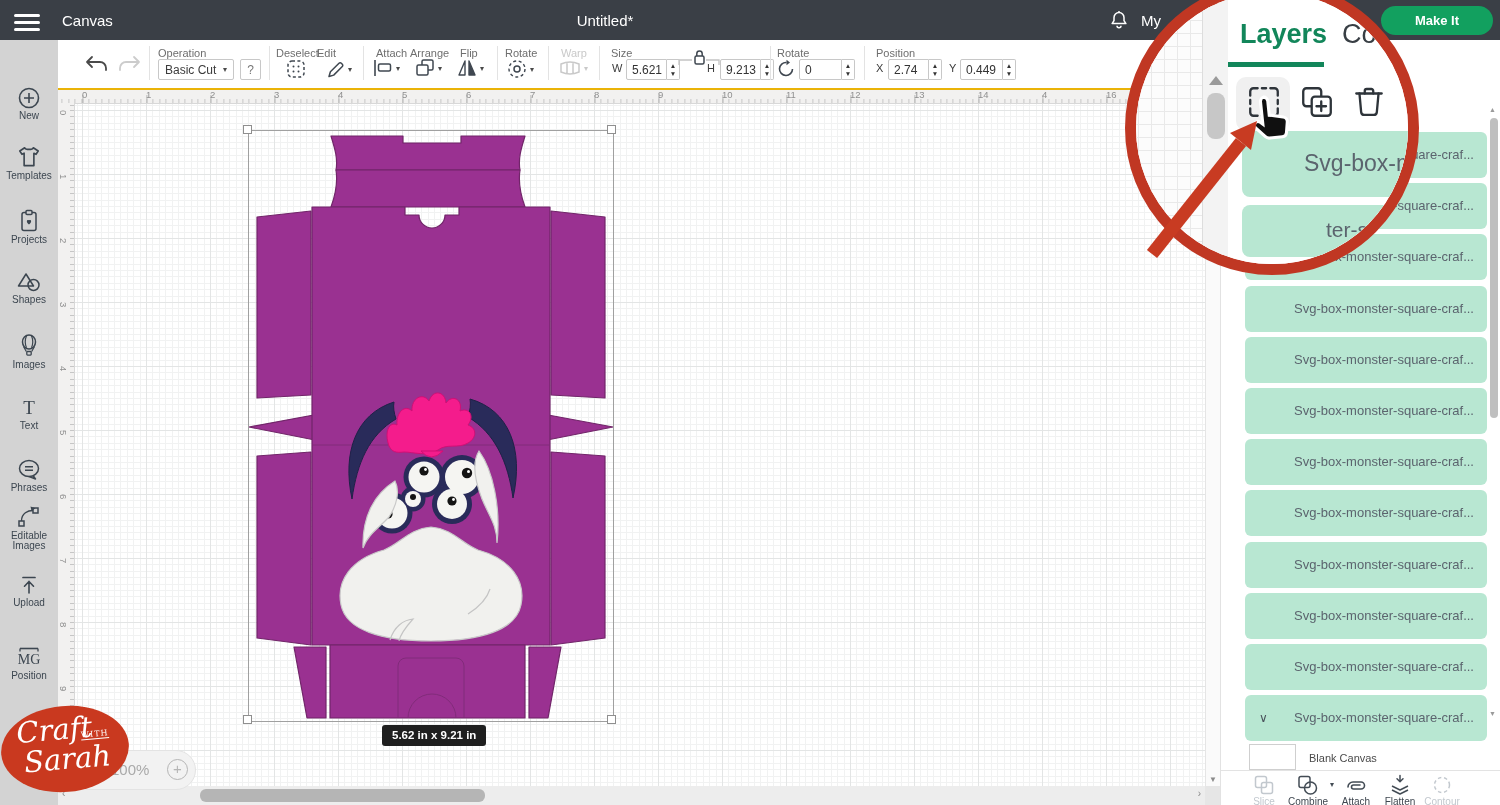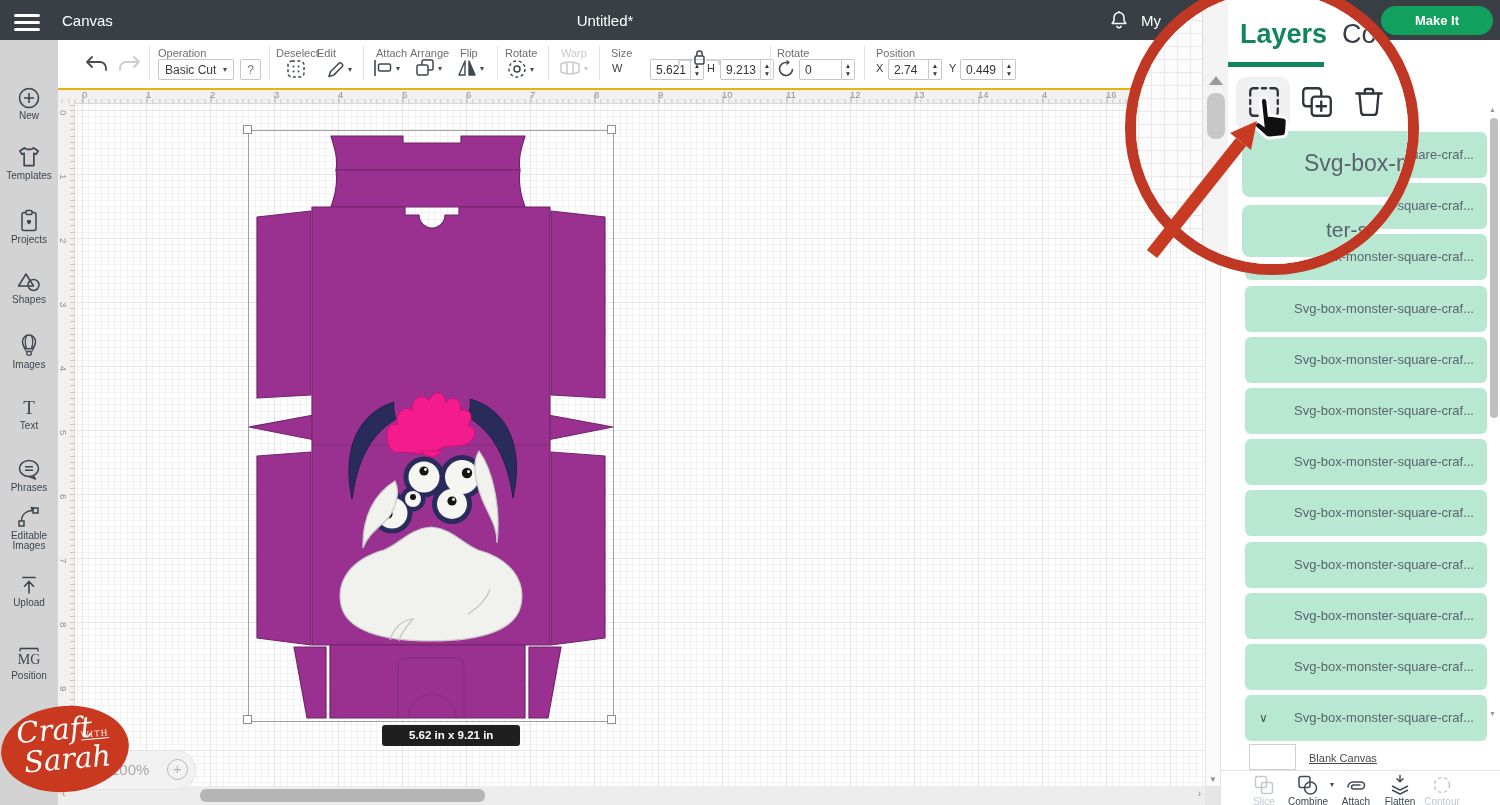--- a/index.html
+++ b/index.html
@@ -54,21 +54,21 @@
   .canvas{position:absolute;left:74px;top:103px;width:1131px;height:683px;background:#fff;
     background-image:
       repeating-linear-gradient(90deg,#e3e5e5 0 1px,transparent 1px 64px),
       repeating-linear-gradient(180deg,#e3e5e5 0 1px,transparent 1px 64px),
       repeating-linear-gradient(90deg,#f1f2f2 0 1px,transparent 1px 6.4px),
       repeating-linear-gradient(180deg,#f1f2f2 0 1px,transparent 1px 6.4px);
     background-position:8px 7px;}
   .selection{position:absolute;border:1px solid #a0a0a0;}
   .handle{position:absolute;width:9px;height:9px;background:#fff;border:1.5px solid #8f8f8f;box-sizing:border-box;}
   .size-tip{position:absolute;background:#1f1f1f;border-radius:3px;color:#fff;font-size:11.5px;font-weight:bold;
-            text-align:center;line-height:21px;white-space:nowrap;padding:0 27px;}
+            text-align:center;line-height:21px;white-space:nowrap;padding:0 10px;}
 
   
   .vscroll{position:absolute;left:1205px;top:88px;width:15px;height:698px;background:#fafafa;border-left:1px solid #e5e5e5;box-sizing:border-box;z-index:4;}
   .vscroll .thumb{position:absolute;left:2px;top:4px;width:10px;height:62px;background:#cfcfcf;border-radius:5px;}
   .vscroll .arr{position:absolute;left:3px;bottom:2px;font-size:8px;color:#8a8a8a;}
   .hscroll{position:absolute;left:58px;top:786px;width:1147px;height:19px;background:#ededed;z-index:4;}
   .hscroll .thumb{position:absolute;left:142px;top:3px;width:285px;height:13px;background:#b5b5b5;border-radius:6px;}
   .hscroll .arrL{position:absolute;left:4px;top:2px;font-size:10px;color:#8a8a8a;}
   .hscroll .arrR{position:absolute;right:4px;top:2px;font-size:10px;color:#8a8a8a;}
   .scroll-corner{position:absolute;left:1205px;top:786px;width:15px;height:19px;background:#e6e6e6;z-index:4;}
@@ -210,21 +210,21 @@
     <div class="icon-btn" style="left:500px;top:18px;">
       <svg width="24" height="20" viewBox="0 0 24 20">
         <path d="M3 6 Q12 2 21 6 L21 14 Q12 18 3 14 Z M9 4.5 V16 M15 4.5 V16" fill="none" stroke="#c9c9c9" stroke-width="1.5"></path>
       </svg>
         <span class="caret dis">▾</span>
     </div>
     <div class="vdiv" style="left:541px;"></div>
 
     <span class="tl-label" style="left:553px;top:7px;">Size</span>
     <span class="tl-label" style="left:554px;top:22px;color:#3c3c3c;">W</span>
-    <div class="num-wrap" style="left:592px;top:19px;">
+    <div class="num-wrap" style="left:568px;top:19px;">
       <input class="num-input" style="width: 41px;" readonly="" value="5.621">
       <div class="stepper">
           <span>▲</span>
           <span>▼</span>
         </div>
     </div>
     <svg class="abs" style="left:618px;top:8px;" width="46" height="20" viewBox="0 0 46 20">
       <path d="M3 17 V12 H16 M43 17 V12 H30" fill="none" stroke="#c4c4c4" stroke-width="1.3"></path>
       <rect x="19" y="8" width="9" height="8" rx="1.5" fill="none" stroke="#3f4750" stroke-width="1.5"></rect>
       <path d="M20.8 8 V5.8 a2.7 2.7 0 0 1 5.4 0 V8" fill="none" stroke="#3f4750" stroke-width="1.5"></path>
@@ -523,21 +523,21 @@
         </div>
         <div class="layer-row" style="top: 655px;">
           <span class="lr-chev">∨</span>
           <span class="lr-text">Svg-box-monster-square-craf...</span>
         </div>
       </div>
     <div class="lp-up" style="top:66px;">▲</div>
     <div class="lp-thumb" style="top:78px;height:300px;"></div>
     <div class="lp-down" style="top:670px;">▼</div>
     <div class="blank-thumb" style="top:704px;"></div>
-    <div class="blank-lbl" style="top:712px;text-decoration:underline;">Blank Canvas</div>
+    <div class="blank-lbl" style="top:712px;">Blank Canvas</div>
     <div class="actions" id="actionsBar">
         <div class="act-item dis" style="left: 18px;">
           <div style="position: relative;">
             <svg width="22" height="22" viewBox="0 0 22 22">
               <rect x="2.5" y="2.5" width="11" height="11" rx="2" fill="none" stroke="#c2c8ce" stroke-width="1.5"></rect>
               <rect x="8.5" y="8.5" width="11" height="11" rx="2" fill="none" stroke="#c2c8ce" stroke-width="1.5"></rect>
             </svg>
           </div>
           <div class="lbl">Slice</div>
         </div>

